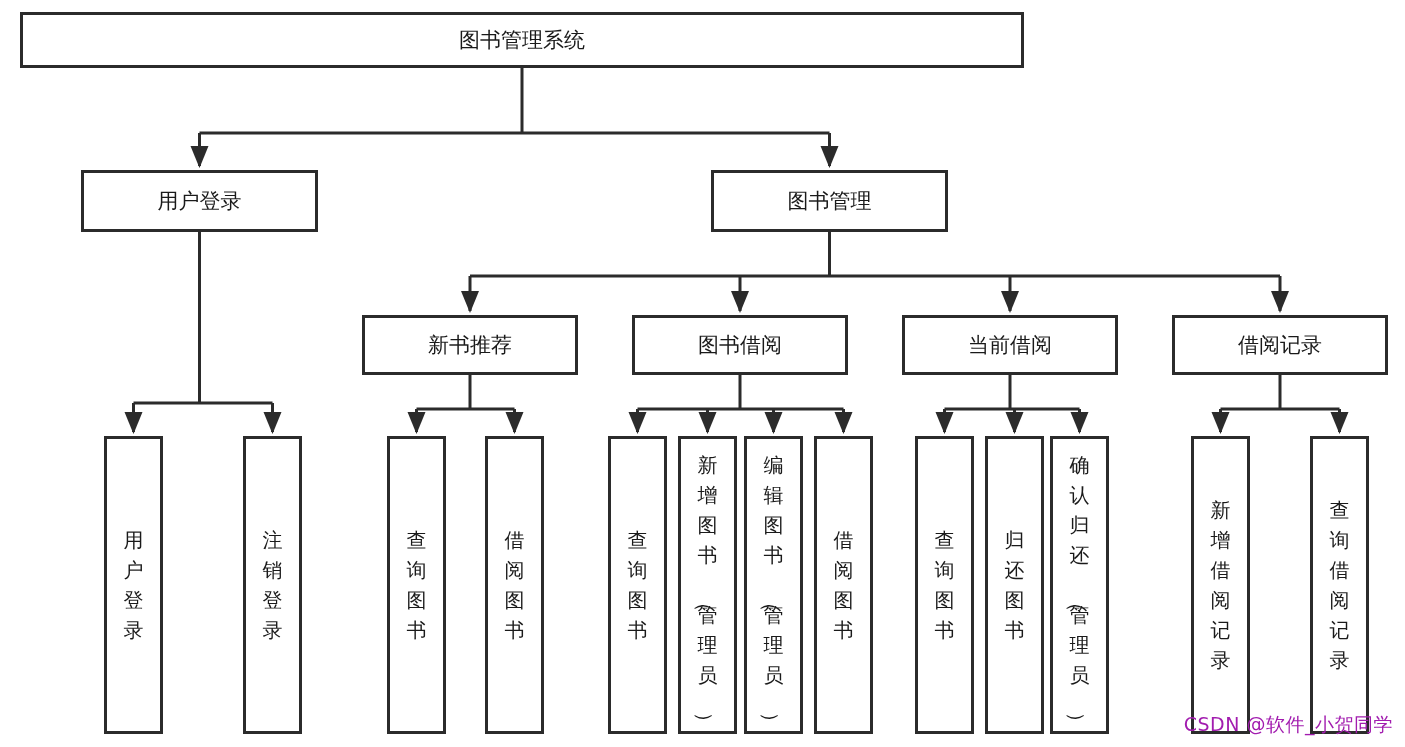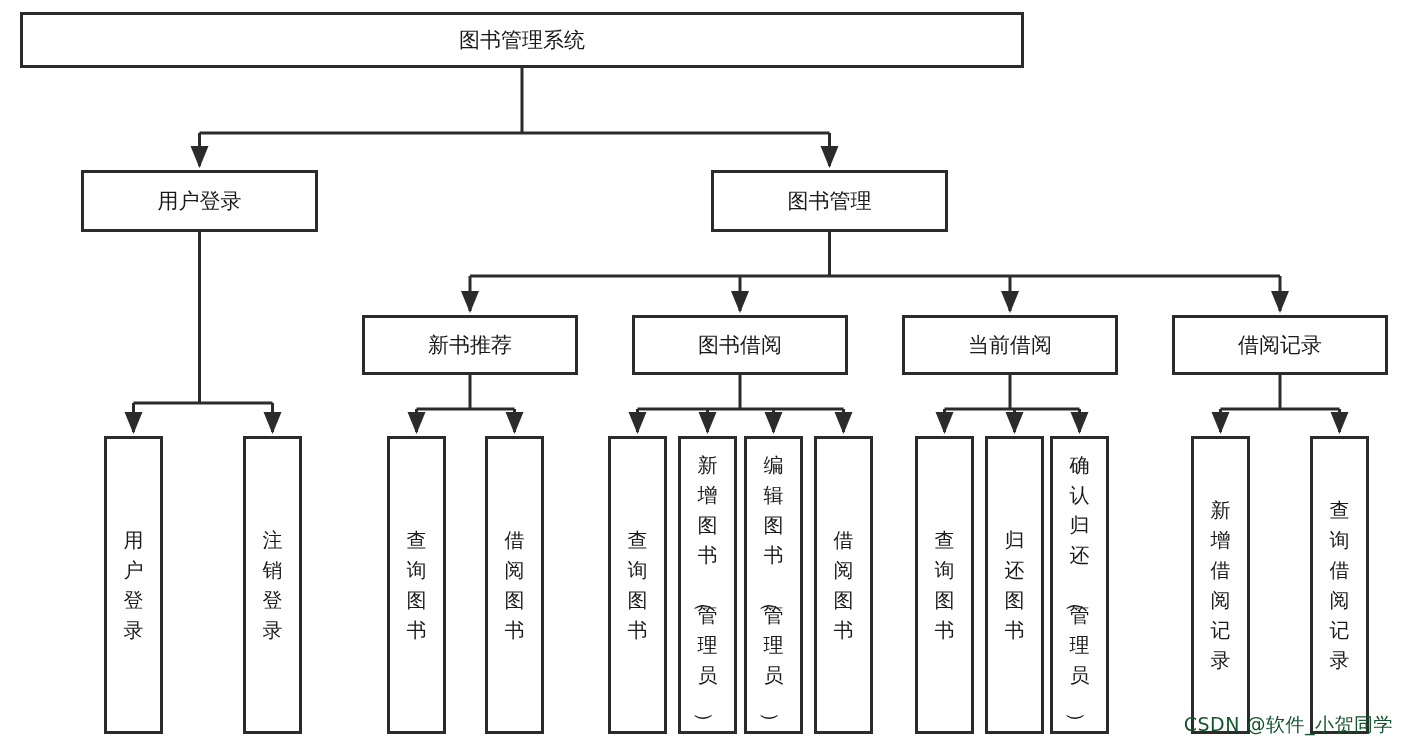--- a/index.html
+++ b/index.html
@@ -57,21 +57,21 @@
     fill: #1a1a1a;
     text-anchor: middle;
     white-space: pre;
   }
   .watermark {
     position: absolute;
     right: 12px;
     bottom: 6px;
     font-family: "DejaVu Sans", "Liberation Sans", sans-serif;
     font-size: 19px;
-    color: #14532d;
+    color: #a21caf;
     letter-spacing: 0.5px;
     user-select: none;
     white-space: nowrap;
   }
 </style>
 </head>
 <body>
 
 <div id="diagram-root">
 

